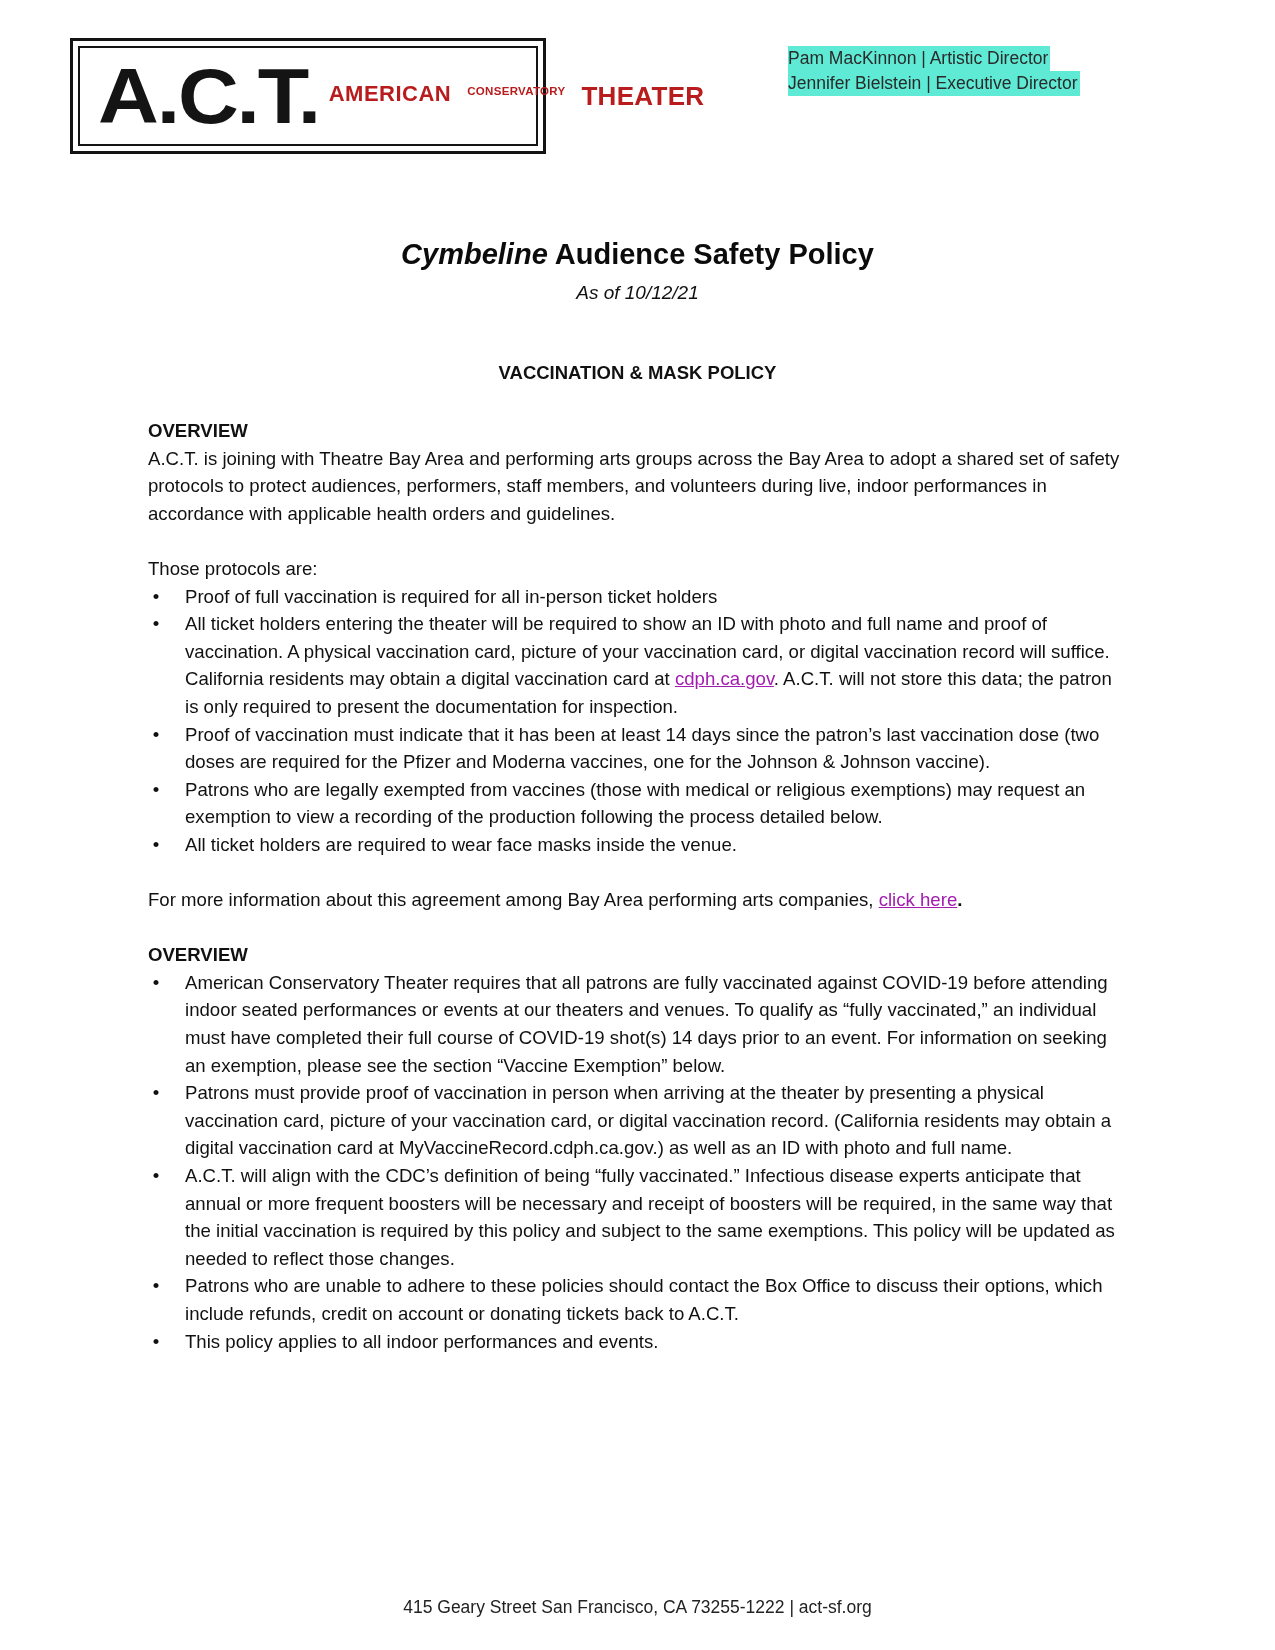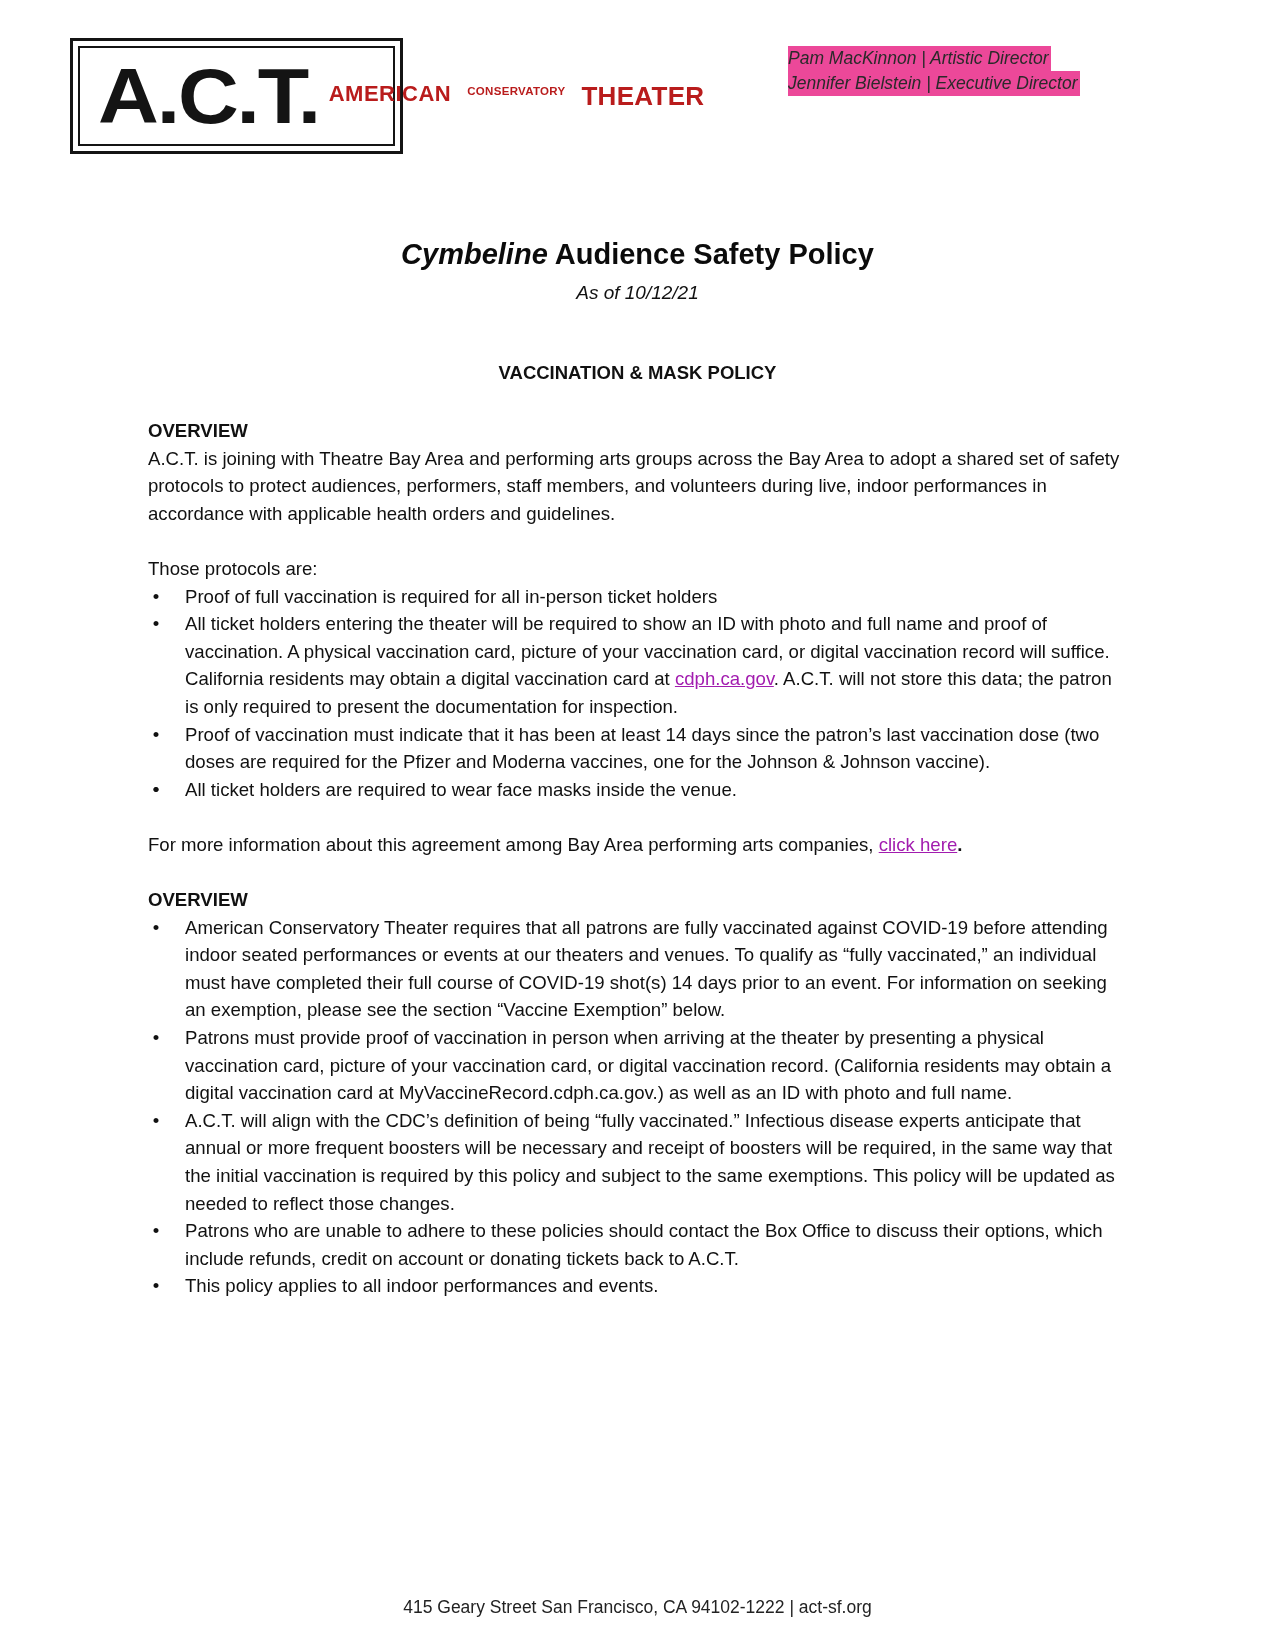--- a/index.html
+++ b/index.html
@@ -6,21 +6,21 @@
     html, body { width: 1275px; height: 1650px; background: #ffffff; }
     body {
       position: relative;
       font-family: "Liberation Sans", sans-serif;
       color: #111111;
       overflow: hidden;
     }
     
     .logo {
       position: absolute; left: 70px; top: 38px;
-      width: 333px; height: 116px;
+      width: 476px; height: 116px;
       border: 3px solid #141414;
       padding: 5px;
     }
     .logo-inner {
       width: 100%; height: 100%;
       border: 2px solid #141414;
       display: flex; align-items: center;
       padding-left: 18px;
     }
     .logo-mark {
@@ -36,21 +36,21 @@
     }
     .logo-words .w1 { font-size: 22px; letter-spacing: 0.5px; }
     .logo-words .w2 { font-size: 11.5px; letter-spacing: 0.3px; margin: 3px 16px 2px; }
     .logo-words .w3 { font-size: 26px; letter-spacing: 0.3px; }
 
     
     .directors {
       position: absolute; left: 788px; top: 46px;
       font-size: 17.5px; line-height: 25px; color: #2a2a2a;
     }
-    .directors div { background: #ec4899; display: inline-block; padding-right: 2px; font-style: italic; }
+    .directors div { background: #5eead4; display: inline-block; padding-right: 2px; }
 
     
     .title {
       position: absolute; left: 0; width: 1275px; top: 238px;
       text-align: center; font-size: 29px; font-weight: 700; color: #0b0b0b;
     }
     .title em { font-style: italic; }
     .subtitle {
       position: absolute; left: 0; width: 1275px; top: 282px;
       text-align: center; font-size: 19px; font-style: italic; color: #111;
@@ -118,20 +118,21 @@
     <li>
       <span class="dot">•</span>
       <span>All ticket holders entering the theater will be required to show an ID with photo and full name and proof of vaccination. A physical vaccination card, picture of your vaccination card, or digital vaccination record will suffice. California residents may obtain a digital vaccination card at </span><a class="link">cdph.ca.gov</a><span>. A.C.T. will not store this data; the patron is only required to present the documentation for inspection.</span>
     </li>
     <li>
       <span class="dot">•</span>
       <span>Proof of vaccination must indicate that it has been at least 14 days since the patron’s last vaccination dose (two doses are required for the Pfizer and Moderna vaccines, one for the Johnson &amp; Johnson vaccine).</span>
     </li>
     <li>
       <span class="dot">•</span>
+      <span>Patrons who are legally exempted from vaccines (those with medical or religious exemptions) may request an exemption to view a recording of the production following the process detailed below.</span>
     </li>
     <li>
       <span class="dot">•</span>
       <span>All ticket holders are required to wear face masks inside the venue.</span>
     </li>
   </ul>
   <div class="gap"></div>
   <p><span>For more information about this agreement among Bay Area performing arts companies, </span><a class="link">click here</a><b>.</b></p>
   <div class="gap"></div>
 
@@ -153,13 +154,13 @@
       <span class="dot">•</span>
       <span>Patrons who are unable to adhere to these policies should contact the Box Office to discuss their options, which include refunds, credit on account or donating tickets back to A.C.T.</span>
     </li>
     <li>
       <span class="dot">•</span>
       <span>This policy applies to all indoor performances and events.</span>
     </li>
   </ul>
 </div>
 
-<div class="footer">415 Geary Street San Francisco, CA 94102-1222 | act-sf.org</div>
+<div class="footer">415 Geary Street San Francisco, CA 73255-1222 | act-sf.org</div>
 
 </body></html>

